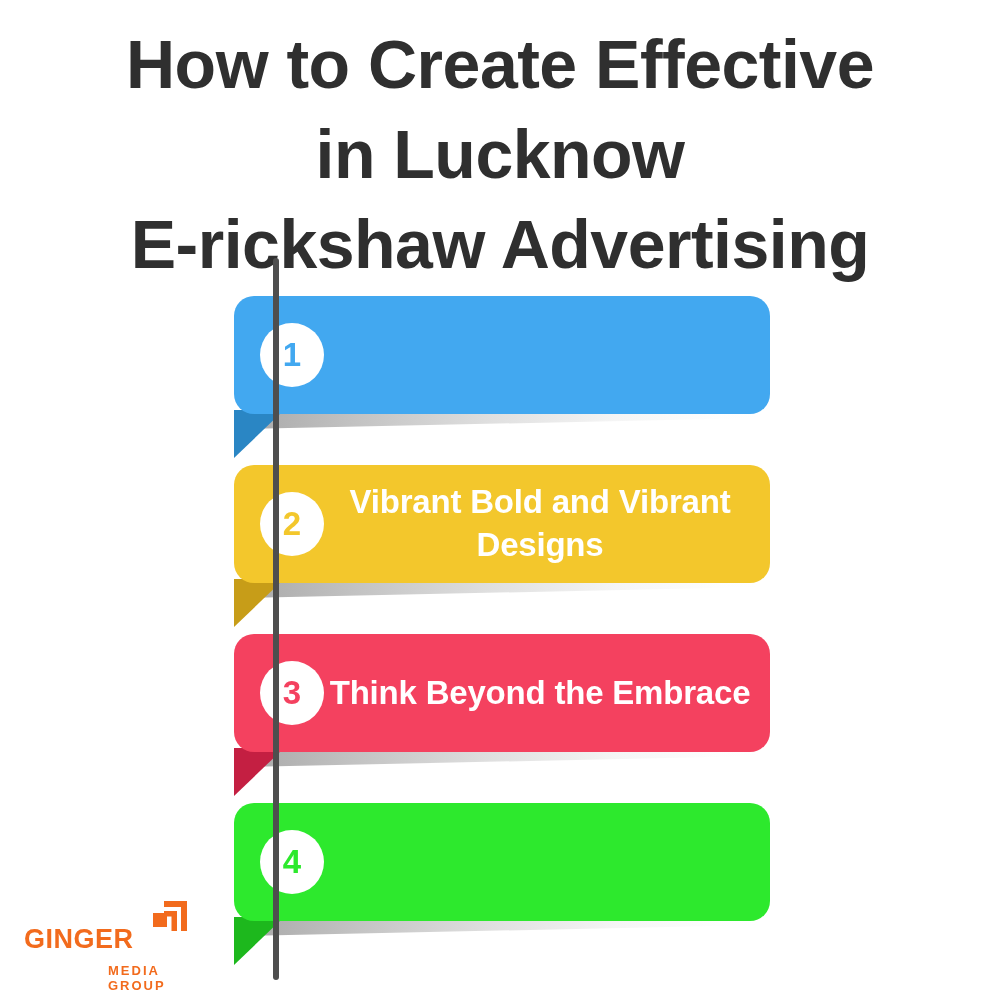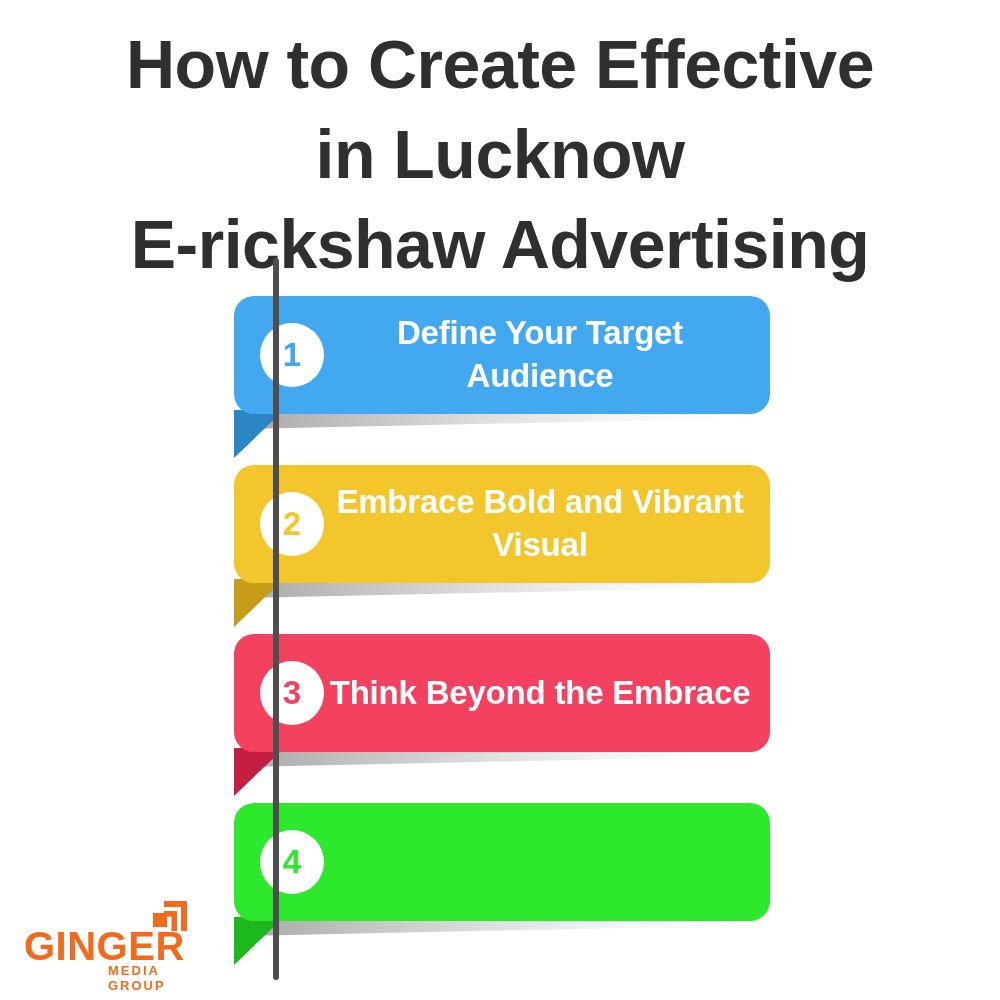--- a/index.html
+++ b/index.html
@@ -122,21 +122,21 @@
   .logo {
     position:absolute;
     left:24px;
     bottom:28px;
     width:190px;
     height:72px;
   }
   .logo-word {
     position:absolute;
     left:0; top:24px;
-    font-size:40px;
+    font-size:27px;
     font-weight:bold;
     letter-spacing:0.5px;
     color:#F26B1D;
     font-family:"Liberation Sans", sans-serif;
     text-align:center;
   }
   .logo-sub {
     position:absolute;
     left:84px; top:63px;
     font-size:13px;
@@ -163,32 +163,31 @@
 
 <div class="steps">
 
   <div class="step s0">
     <div class="shadow"></div>
     <div class="fold" style="background: rgb(42, 134, 196);"></div>
     <div class="banner" style="background: rgb(66, 168, 240);">
       <div class="badge" style="color: rgb(66, 168, 240);">
         <span>1</span>
       </div>
-      <div class="steptext">Define Your Target Audience</div>
     </div>
   </div>
 
   <div class="step s1">
     <div class="shadow"></div>
     <div class="fold" style="background: rgb(199, 157, 24);"></div>
     <div class="banner" style="background: rgb(243, 199, 44);">
       <div class="badge" style="color: rgb(243, 199, 44);">
         <span>2</span>
       </div>
-      <div class="steptext">Embrace Bold and Vibrant Visual</div>
+      <div class="steptext">Vibrant Bold and Vibrant Designs</div>
     </div>
   </div>
 
   <div class="step s2">
     <div class="shadow"></div>
     <div class="fold" style="background: rgb(196, 31, 66);"></div>
     <div class="banner" style="background: rgb(244, 65, 95);">
       <div class="badge" style="color: rgb(244, 65, 95);">
         <span>3</span>
       </div>

